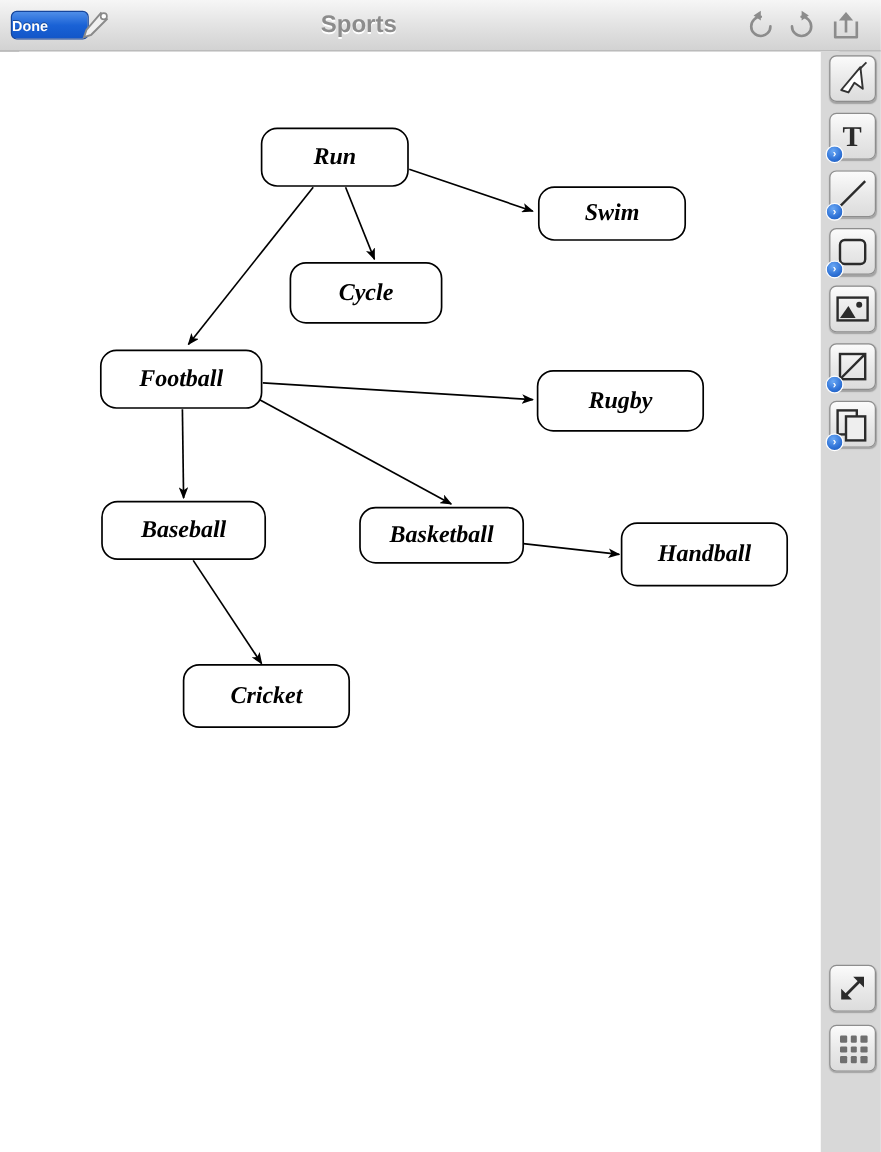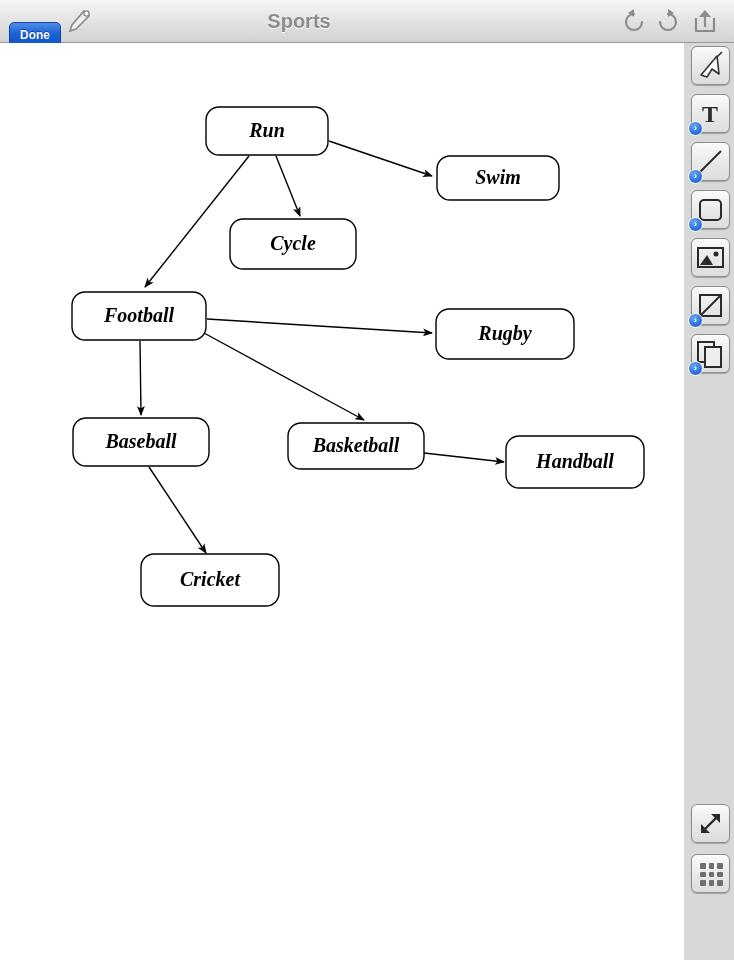--- a/index.html
+++ b/index.html
@@ -20,30 +20,29 @@
     position: absolute;
     left: 0; top: 0;
     width: 734px;
     height: 43px;
     background: linear-gradient(to bottom, #f6f6f6 0%, #e3e3e3 50%, #d2d2d2 100%);
     border-bottom: 1px solid #9a9a9a;
     box-sizing: border-box;
   }
   #done-button {
     position: absolute;
-    left: 9px; top: 22px;
-    width: 52px; height: 24px;
+    left: 9px; top: 9px;
+    width: 65px; height: 24px;
     border-radius: 5px;
     background: linear-gradient(to bottom, #4f8ee8 0%, #1a62d6 50%, #1256c8 100%);
     border: 1px solid #15459c;
     color: #ffffff;
     font-size: 12px;
     font-weight: bold;
     line-height: 24px;
-    text-align: center;
     box-sizing: border-box;
     text-shadow: 0 -1px 0 rgba(0,0,0,0.35);
   }
   #pen-tool {
     position: absolute;
     left: 64px; top: 6px;
     width: 30px; height: 30px;
   }
   #doc-title {
     position: absolute;
@@ -62,21 +61,21 @@
     top: 6px;
     width: 30px; height: 30px;
   }
   #undo-button { right: 84px; }
   #redo-button { right: 52px; }
   #share-button { right: 14px; }
 
   
   #canvas {
     position: absolute;
-    left: 4px; top: 43px;
+    left: 16px; top: 43px;
     width: 684px;
     height: 917px;
     background: #ffffff;
     border-right: 1px solid #b4b4b4;
     box-sizing: border-box;
     overflow: hidden;
   }
   #diagram-svg {
     position: absolute;
     left: 0; top: 0;

